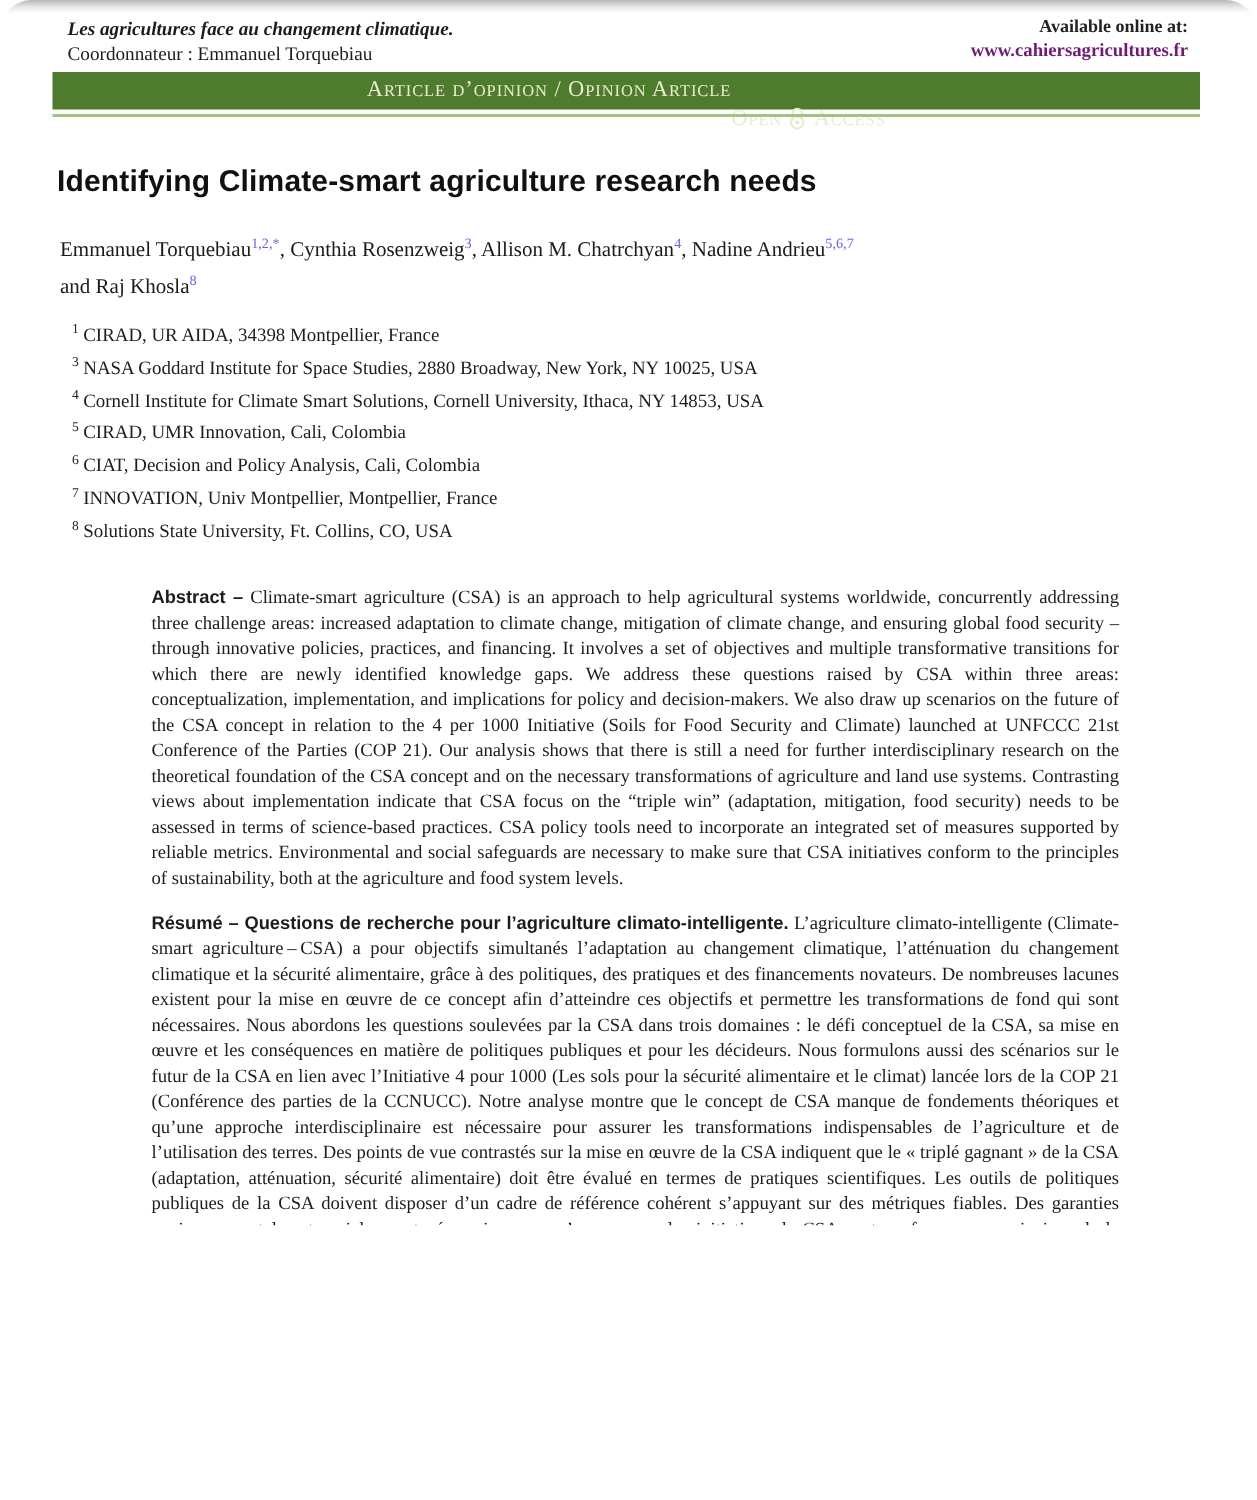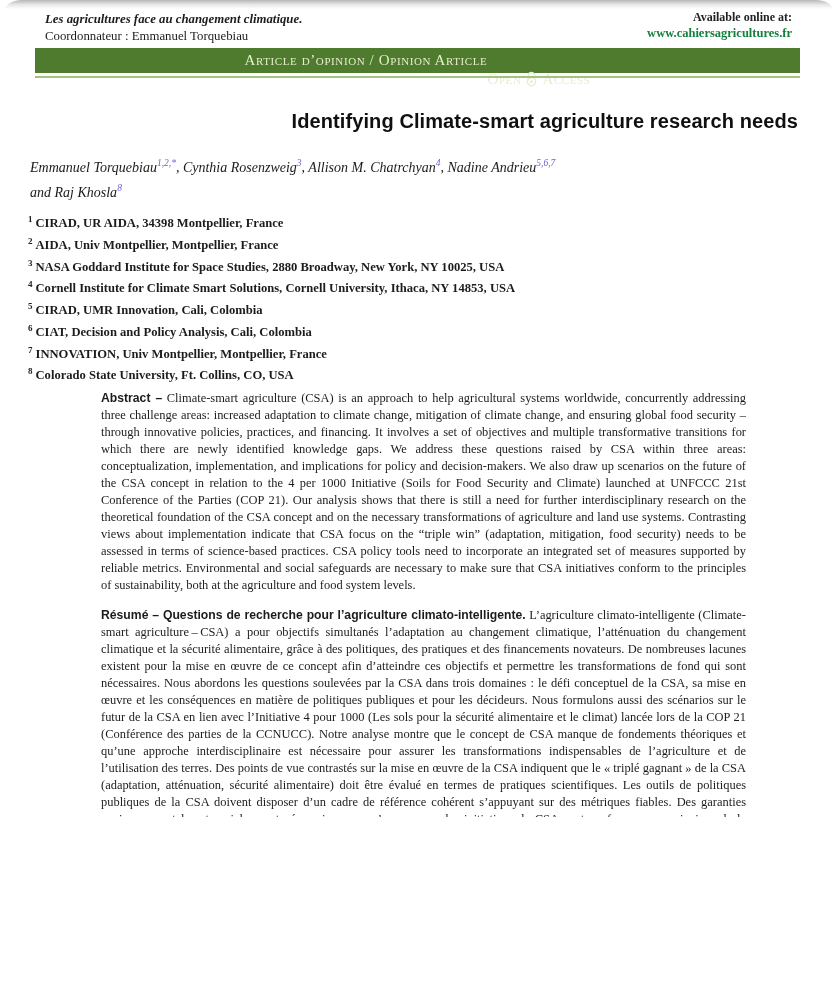--- a/index.html
+++ b/index.html
@@ -10,40 +10,40 @@
   }
   .scan-top {
     position:absolute; top:0; left:0; right:0; height:9px;
     background:linear-gradient(180deg,#b7b7b7 0%, #e6e6e6 50%, #ffffff 100%);
   }
   
   .header-left { position:absolute; left:45px; top:11px; font-size:12.8px; line-height:17px; }
   .series-title { font-weight:bold; font-style:italic; }
   .header-right { position:absolute; right:46px; top:9px; text-align:right; font-size:12px; line-height:16px; }
   .avail { font-weight:bold; color:#222; }
-  .website { font-weight:bold; color:#15803d; font-size:12.5px; text-decoration:none; cursor:pointer; }
+  .website { font-weight:bold; color:#701a75; font-size:12.5px; text-decoration:none; cursor:pointer; }
   
   .banner {
     position:absolute; left:35px; top:48px; width:765px; height:25px; box-sizing:border-box;
     background:#4e7b2e; color:#e9ecce; padding:0 11px;
     display:flex; align-items:center; justify-content:center;
     font-variant:small-caps; letter-spacing:0.6px; font-size:15px; line-height:25px;
   }
   .banner-right { display:flex; align-items:center; gap:4px;margin-top:37px; }
   .banner-underline { position:absolute; left:35px; top:76px; width:765px; height:2px; background:#a3c183; }
   
   .article-title {
     position:absolute; left:38px; top:110px; width:760px;
     font-family:"Liberation Sans", sans-serif; font-weight:bold; font-size:20px; color:#101010;
     letter-spacing:0.1px;
   }
-  .authors { position:absolute; left:30px; top:153px; width:745px; font-size:14px; line-height:20px; color:#1a1a1a;font-style:italic; }
+  .authors { position:absolute; left:40px; top:153px; width:745px; font-size:14px; line-height:20px; color:#1a1a1a; }
   .authors sup { color:#6f5fd8; font-size:9.5px; }
   
-  .affiliations { position:absolute; left:28px; top:211px; font-size:12.6px; line-height:17.6px;font-weight:bold; }
+  .affiliations { position:absolute; left:48px; top:211px; font-size:12.6px; line-height:17.6px; }
   .affil sup { font-size:9px; margin-right:3px; color:#222; }
   
   .abstract-col { position:absolute; left:88px; top:377px; width:671px; }
   p.block { margin:13px; text-align:justify; font-size:12.45px; line-height:17px; color:#1c1c1c; }
   .label-sans { font-family:"Liberation Sans", sans-serif; font-weight:bold; font-size:12.2px; }
   .keywords  { margin-top:12px; text-align:left; }
   .resume    { margin-top:17px; }
   .mots      { margin-top:12px; text-align:left; }
   .kw-text, .mots-text { color:#3d3d3d; }
   
@@ -76,32 +76,31 @@
           <path d="M3.4 9.2 V4.6 a3.1 3.1 0 0 1 6.2 0 V6.2" fill="none" stroke="#e9ecce" stroke-width="1.5"></path>
           <circle cx="6.5" cy="10.6" r="4.1" fill="none" stroke="#e9ecce" stroke-width="1.5"></circle>
           <circle cx="6.5" cy="10.6" r="1.4" fill="#e9ecce"></circle>
         </svg>
       </span>
       <span>Access</span>
     </span>
   </div>
   <div class="banner-underline"></div>
 
-  <h1 class="article-title" style="margin:0;text-align:right;">Identifying Climate-smart agriculture research needs</h1>
+  <h1 class="article-title" style="margin:0;">Identifying Climate-smart agriculture research needs</h1>
   <div class="authors" id="authors"><span>Emmanuel Torquebiau</span><sup>1,2,*</sup>, <span>Cynthia Rosenzweig</span><sup>3</sup>, <span>Allison M. Chatrchyan</span><sup>4</sup>, <span>Nadine Andrieu</span><sup>5,6,7</sup><br><span>and Raj Khosla</span><sup>8</sup></div>
 
   <div class="affiliations" id="affiliations">
       <div class="affil"><sup>1</sup><span>CIRAD, UR AIDA, 34398 Montpellier, France</span></div>
-      <div class="affil"><sup>2</sup><span>AIDA, Univ Montpellier, Montpellier, France</span></div>
       <div class="affil"><sup>3</sup><span>NASA Goddard Institute for Space Studies, 2880 Broadway, New York, NY 10025, USA</span></div>
       <div class="affil"><sup>4</sup><span>Cornell Institute for Climate Smart Solutions, Cornell University, Ithaca, NY 14853, USA</span></div>
       <div class="affil"><sup>5</sup><span>CIRAD, UMR Innovation, Cali, Colombia</span></div>
       <div class="affil"><sup>6</sup><span>CIAT, Decision and Policy Analysis, Cali, Colombia</span></div>
       <div class="affil"><sup>7</sup><span>INNOVATION, Univ Montpellier, Montpellier, France</span></div>
-      <div class="affil"><sup>8</sup><span>Colorado State University, Ft. Collins, CO, USA</span></div>
+      <div class="affil"><sup>8</sup><span>Solutions State University, Ft. Collins, CO, USA</span></div>
     </div>
 
   <div class="abstract-col">
     <p class="block"><span class="label-sans">Abstract –</span> <span>Climate-smart agriculture (CSA) is an approach to help agricultural systems worldwide, concurrently addressing three challenge areas: increased adaptation to climate change, mitigation of climate change, and ensuring global food security – through innovative policies, practices, and financing. It involves a set of objectives and multiple transformative transitions for which there are newly identified knowledge gaps. We address these questions raised by CSA within three areas: conceptualization, implementation, and implications for policy and decision-makers. We also draw up scenarios on the future of the CSA concept in relation to the 4 per 1000 Initiative (Soils for Food Security and Climate) launched at UNFCCC 21st Conference of the Parties (COP 21). Our analysis shows that there is still a need for further interdisciplinary research on the theoretical foundation of the CSA concept and on the necessary transformations of agriculture and land use systems. Contrasting views about implementation indicate that CSA focus on the “triple win” (adaptation, mitigation, food security) needs to be assessed in terms of science-based practices. CSA policy tools need to incorporate an integrated set of measures supported by reliable metrics. Environmental and social safeguards are necessary to make sure that CSA initiatives conform to the principles of sustainability, both at the agriculture and food system levels.</span></p>
 
 
     <p class="block resume"><span class="label-sans">Résumé – Questions de recherche pour l’agriculture climato-intelligente.</span> <span>L’agriculture climato-intelligente (Climate-smart agriculture – CSA) a pour objectifs simultanés l’adaptation au changement climatique, l’atténuation du changement climatique et la sécurité alimentaire, grâce à des politiques, des pratiques et des financements novateurs. De nombreuses lacunes existent pour la mise en œuvre de ce concept afin d’atteindre ces objectifs et permettre les transformations de fond qui sont nécessaires. Nous abordons les questions soulevées par la CSA dans trois domaines&nbsp;: le défi conceptuel de la CSA, sa mise en œuvre et les conséquences en matière de politiques publiques et pour les décideurs. Nous formulons aussi des scénarios sur le futur de la CSA en lien avec l’Initiative 4 pour 1000 (Les sols pour la sécurité alimentaire et le climat) lancée lors de la COP 21 (Conférence des parties de la CCNUCC). Notre analyse montre que le concept de CSA manque de fondements théoriques et qu’une approche interdisciplinaire est nécessaire pour assurer les transformations indispensables de l’agriculture et de l’utilisation des terres. Des points de vue contrastés sur la mise en œuvre de la CSA indiquent que le «&nbsp;triplé gagnant&nbsp;» de la CSA (adaptation, atténuation, sécurité alimentaire) doit être évalué en termes de pratiques scientifiques. Les outils de politiques publiques de la CSA doivent disposer d’un cadre de référence cohérent s’appuyant sur des métriques fiables. Des garanties environnementales et sociales sont nécessaires pour s’assurer que les initiatives de CSA sont conformes aux principes de la durabilité, tant en ce qui concerne l’agriculture que le système alimentaire.</span></p>
 
     <p class="block mots"><span class="label-sans">Mots clés&nbsp;:</span> <span class="mots-text">changement climatique / adaptation / atténuation / sécurité alimentaire / sol</span></p>
   </div>

